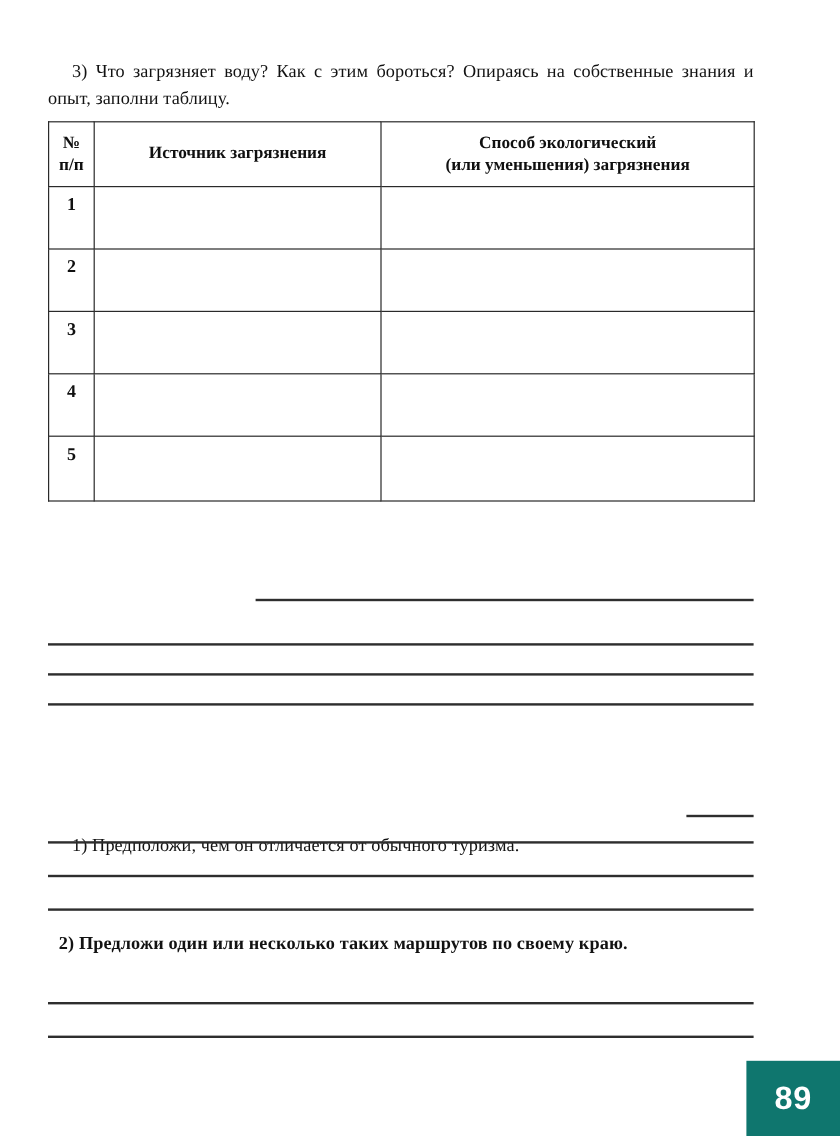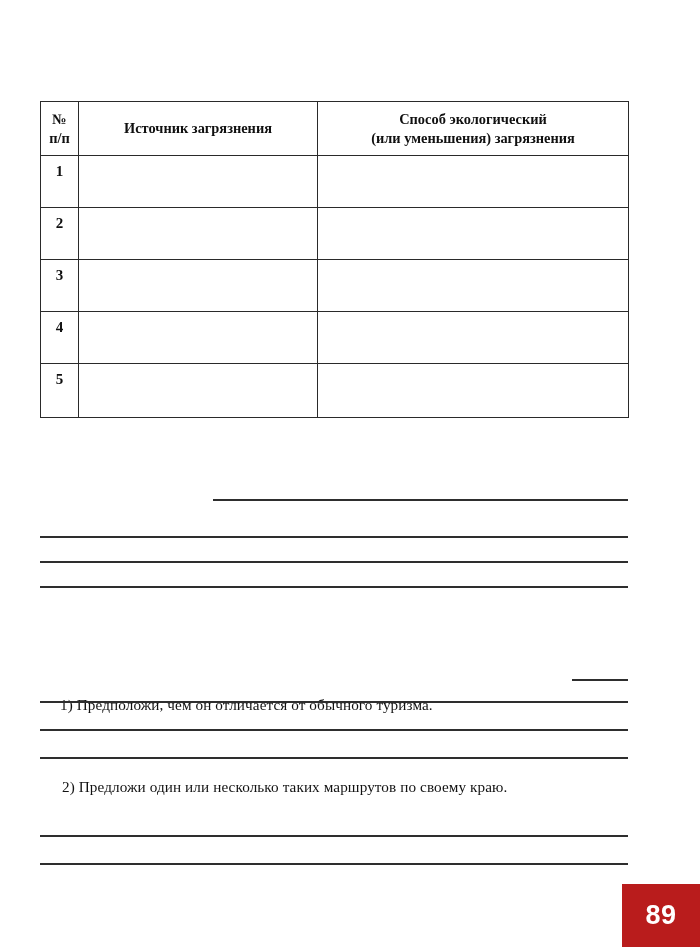--- a/index.html
+++ b/index.html
@@ -80,36 +80,39 @@
     border-top: 2px solid #2e2e2e;
   }
 
   
   .page-badge {
     position: absolute;
     left: 622px;
     top: 884px;
     width: 78px;
     height: 63px;
-    background: #b91c1c;
+    background: #0f766e;
     color: #ffffff;
     font-family: "Liberation Sans", sans-serif;
     font-size: 27px;
     font-weight: bold;
     display: flex;
     align-items: center;
     justify-content: center;
     letter-spacing: 0.5px;
   }
 </style>
 </head>
 <body>
 
 <div class="page">
 
+  <div class="para" style="left:40px; top:48px; width:588px;">
+    <span class="indent"></span><span>3) Что загрязняет воду? Как с этим бороться? Опираясь на собственные знания и опыт, заполни таблицу.</span>
+  </div>
 
   <table class="tbl" style="left:40px; top:101px; width:588px;">
     <colgroup>
       <col class="col-no">
       <col class="col-src">
       <col class="col-way">
     </colgroup>
     <thead>
       <tr>
         <th style="height:45px;">
@@ -161,21 +164,21 @@
 
   <div class="para" style="left:40px; top:661px; width:588px;margin-top:32px;">
     <span class="indent"></span><span>1) Предположи, чем он отличается от обычного туризма.</span>
   </div>
 
   <div class="rule" style="left:572px; top:679px; width:56px;"></div>
   <div class="rule" style="left:40px;  top:701px; width:588px;"></div>
   <div class="rule" style="left:40px;  top:729px; width:588px;"></div>
   <div class="rule" style="left:40px;  top:757px; width:588px;"></div>
 
-  <div class="para" style="left:42px; top:775px; width:588px;">
+  <div class="para" style="left:29px; top:775px; width:588px;font-weight:bold;">
     <span class="indent"></span><span>2) Предложи один или несколько таких маршрутов по своему краю.</span>
   </div>
 
   <div class="rule" style="left:40px; top:835px; width:588px;"></div>
   <div class="rule" style="left:40px; top:863px; width:588px;"></div>
 
   <div class="page-badge">
     <span>89</span>
   </div>
 

